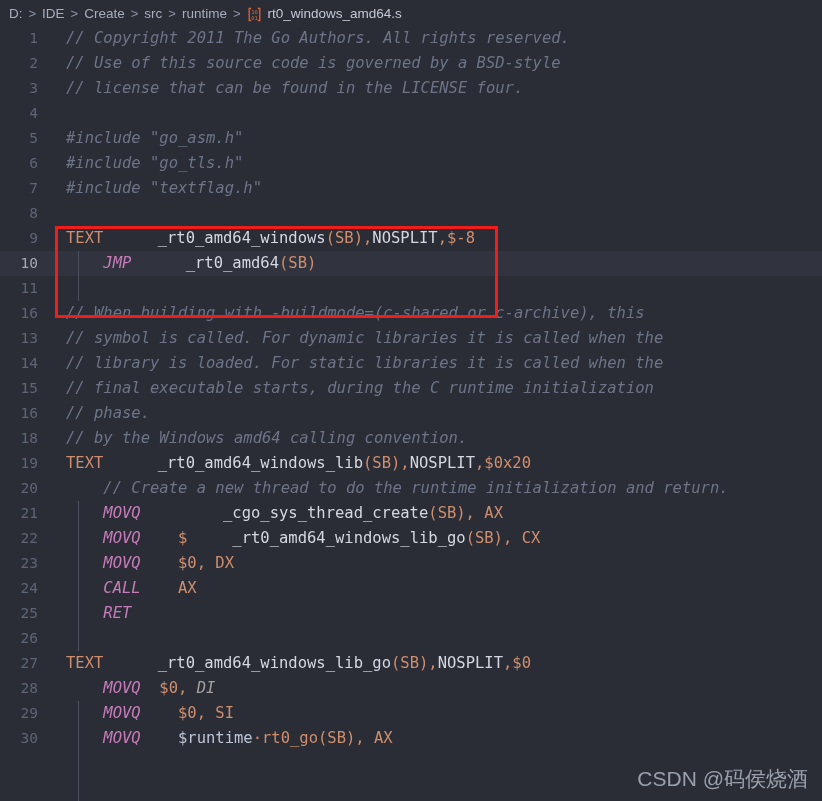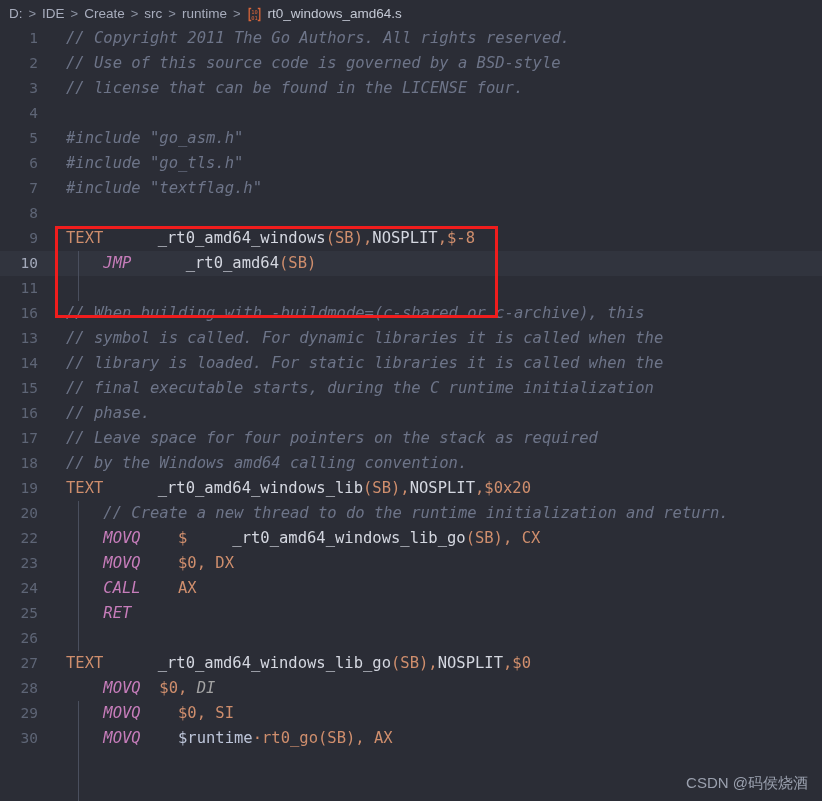--- a/index.html
+++ b/index.html
@@ -120,21 +120,21 @@
     box-sizing: border-box;
     pointer-events: none;
   }
 
   
   #watermark {
     position: absolute;
     right: 14px;
     bottom: 8px;
     font-family: "Liberation Sans", sans-serif;
-    font-size: 15px;
+    font-size: 21px;
     color: #9aa0ae;
     user-select: none;
     white-space: nowrap;
   }
 </style>
 </head>
 <body>
 
 <div id="breadcrumb-bar">
     <span class="crumb">D:</span>
@@ -169,24 +169,24 @@
       <div class="code-line"><div class="gutter">7</div><div class="content"><span class="t-com">#include "textflag.h"</span></div></div>
       <div class="code-line"><div class="gutter">8</div><div class="content"></div></div>
       <div class="code-line"><div class="gutter">9</div><div class="content"><span class="t-kw">TEXT </span><span class="t-id">_rt0_amd64_windows</span><span class="t-punc">(SB),</span><span class="t-plain">NOSPLIT</span><span class="t-punc">,$-8</span></div></div>
       <div class="code-line caret"><div class="gutter">10</div><div class="content"><span class="t-plain">    </span><span class="t-instr">JMP</span><span class="t-plain"> </span><span class="t-id">_rt0_amd64</span><span class="t-punc">(SB)</span></div></div>
       <div class="code-line"><div class="gutter">11</div><div class="content"></div></div>
       <div class="code-line"><div class="gutter">16</div><div class="content"><span class="t-com">// When building with -buildmode=(c-shared or c-archive), this</span></div></div>
       <div class="code-line"><div class="gutter">13</div><div class="content"><span class="t-com">// symbol is called. For dynamic libraries it is called when the</span></div></div>
       <div class="code-line"><div class="gutter">14</div><div class="content"><span class="t-com">// library is loaded. For static libraries it is called when the</span></div></div>
       <div class="code-line"><div class="gutter">15</div><div class="content"><span class="t-com">// final executable starts, during the C runtime initialization</span></div></div>
       <div class="code-line"><div class="gutter">16</div><div class="content"><span class="t-com">// phase.</span></div></div>
-      <div class="code-line"><div class="gutter">17</div><div class="content"><span class="t-com">// Leave space for four pointers on the stack as required</span></div></div>
       <div class="code-line"><div class="gutter">18</div><div class="content"><span class="t-com">// by the Windows amd64 calling convention.</span></div></div>
       <div class="code-line"><div class="gutter">19</div><div class="content"><span class="t-kw">TEXT </span><span class="t-id">_rt0_amd64_windows_lib</span><span class="t-punc">(SB),</span><span class="t-plain">NOSPLIT</span><span class="t-punc">,$0x20</span></div></div>
       <div class="code-line"><div class="gutter">20</div><div class="content"><span class="t-com">    // Create a new thread to do the runtime initialization and return.</span></div></div>
+      <div class="code-line"><div class="gutter">21</div><div class="content"><span class="t-plain">    </span><span class="t-instr">MOVQ</span><span class="t-plain">    </span><span class="t-id">_cgo_sys_thread_create</span><span class="t-punc">(SB), </span><span class="t-reg">AX</span></div></div>
       <div class="code-line"><div class="gutter">22</div><div class="content"><span class="t-plain">    </span><span class="t-instr">MOVQ</span><span class="t-plain">    </span><span class="t-punc">$</span><span class="t-id">_rt0_amd64_windows_lib_go</span><span class="t-punc">(SB), </span><span class="t-reg">CX</span></div></div>
       <div class="code-line"><div class="gutter">23</div><div class="content"><span class="t-plain">    </span><span class="t-instr">MOVQ</span><span class="t-plain">    </span><span class="t-punc">$0, </span><span class="t-reg">DX</span></div></div>
       <div class="code-line"><div class="gutter">24</div><div class="content"><span class="t-plain">    </span><span class="t-instr">CALL</span><span class="t-plain">    </span><span class="t-reg">AX</span></div></div>
       <div class="code-line"><div class="gutter">25</div><div class="content"><span class="t-plain">    </span><span class="t-instr">RET</span></div></div>
       <div class="code-line"><div class="gutter">26</div><div class="content"></div></div>
       <div class="code-line"><div class="gutter">27</div><div class="content"><span class="t-kw">TEXT </span><span class="t-id">_rt0_amd64_windows_lib_go</span><span class="t-punc">(SB),</span><span class="t-plain">NOSPLIT</span><span class="t-punc">,$0</span></div></div>
       <div class="code-line"><div class="gutter">28</div><div class="content"><span class="t-plain">    </span><span class="t-instr">MOVQ</span><span class="t-plain">  </span><span class="t-punc">$0, </span><span class="t-regi">DI</span></div></div>
       <div class="code-line"><div class="gutter">29</div><div class="content"><span class="t-plain">    </span><span class="t-instr">MOVQ</span><span class="t-plain">    </span><span class="t-punc">$0, </span><span class="t-reg">SI</span></div></div>
       <div class="code-line"><div class="gutter">30</div><div class="content"><span class="t-plain">    </span><span class="t-instr">MOVQ</span><span class="t-plain">    </span><span class="t-sym">$runtime</span><span class="t-punc">·rt0_go(SB), </span><span class="t-reg">AX</span></div></div>
     </div>

